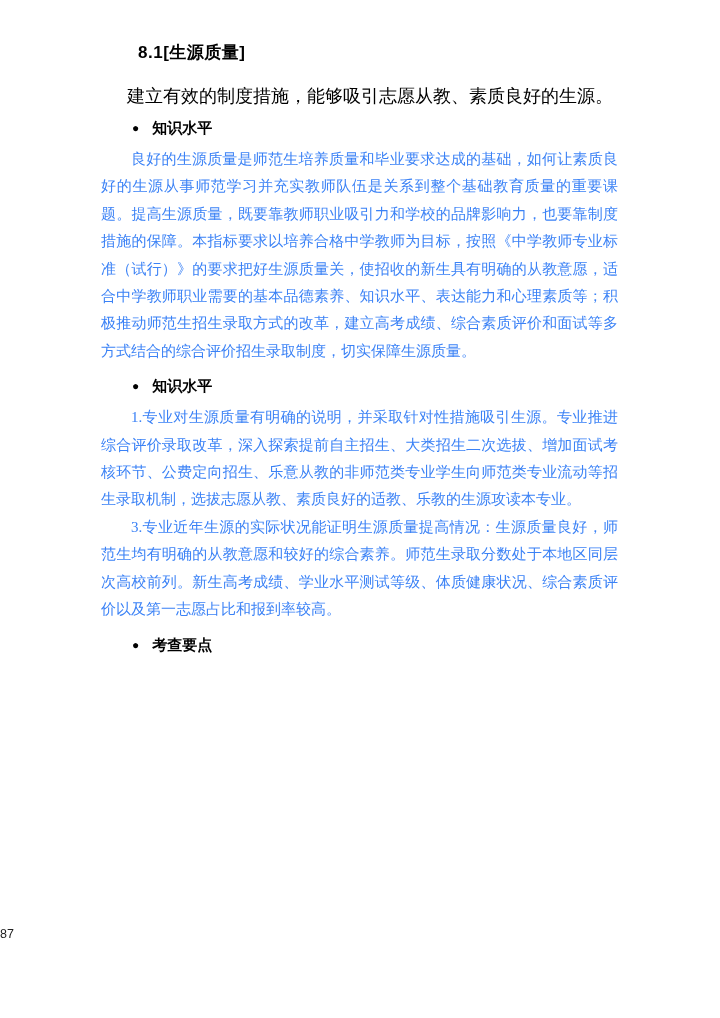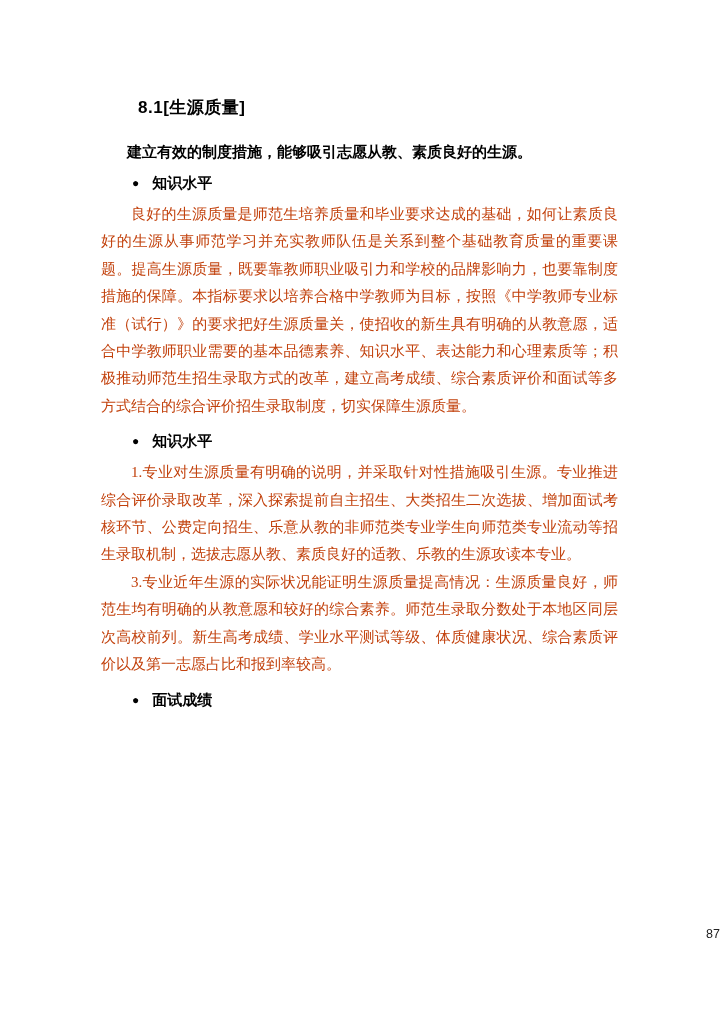--- a/index.html
+++ b/index.html
@@ -6,39 +6,39 @@
     margin: 0;
     padding: 0;
     background: #ffffff;
   }
   .page {
     position: relative;
     width: 720px;
     height: 1018px;
     box-sizing: border-box;
     background: #ffffff;
-    padding: 97px 102px 0 101px;
+    padding: 42px 102px 0 101px;
     font-family: "Liberation Serif", "DejaVu Serif", serif;
     color: #1a1a1a;
     overflow: hidden;
   }
   .doc-title {
     margin: 0 0 0 37px;
     font-family: "Liberation Sans", "DejaVu Sans", sans-serif;
     font-weight: bold;
     font-size: 17px;
     line-height: 22px;
     color: #000000;
     letter-spacing: 0.5px;
   }
   .statement {
     margin: 22px 0 0 26px;
     font-family: "Liberation Sans", "DejaVu Sans", sans-serif;
-    font-weight: bold;
-    font-size: 15px;
+    font-weight: normal;
+    font-size: 18px;
     line-height: 21px;
     color: #000000;
   }
   .section-header {
     margin: 10px 0 7px 31px;
     font-family: "Liberation Sans", "DejaVu Sans", sans-serif;
     font-weight: bold;
     font-size: 15px;
     line-height: 21px;
     color: #000000;
@@ -49,28 +49,28 @@
     margin-right: 13px;
     vertical-align: 1px;
     color: #000000;
   }
   .para {
     margin: 0;
     font-size: 15px;
     line-height: 27.4px;
     text-indent: 2em;
     text-align: justify;
-    color: #c2410c;
+    color: #3b82f6;
   }
   .footer {
     position: absolute;
     left: 0;
     right: 0;
     top: 927px;
-    text-align: right;
+    text-align: left;
     font-family: "Liberation Sans", "DejaVu Sans", sans-serif;
     font-size: 12.5px;
     color: #222222;
   }
 </style>
 </head>
 <body>
 
 <div class="page">
 
@@ -88,21 +88,21 @@
   <section>
     <h2 class="section-header">
       <span class="bullet">●</span><span>知识水平</span>
     </h2>
     <p class="para">1.专业对生源质量有明确的说明，并采取针对性措施吸引生源。专业推进综合评价录取改革，深入探索提前自主招生、大类招生二次选拔、增加面试考核环节、公费定向招生、乐意从教的非师范类专业学生向师范类专业流动等招生录取机制，选拔志愿从教、素质良好的适教、乐教的生源攻读本专业。</p>
     <p class="para">3.专业近年生源的实际状况能证明生源质量提高情况：生源质量良好，师范生均有明确的从教意愿和较好的综合素养。师范生录取分数处于本地区同层次高校前列。新生高考成绩、学业水平测试等级、体质健康状况、综合素质评价以及第一志愿占比和报到率较高。</p>
   </section>
 
   <section>
     <h2 class="section-header">
-      <span class="bullet">●</span><span>面试成绩</span>
+      <span class="bullet">●</span><span>考查要点</span>
     </h2>
   </section>
 
   <div class="footer">
     <span>87</span>
   </div>
 
 </div>
 
 </body></html>

